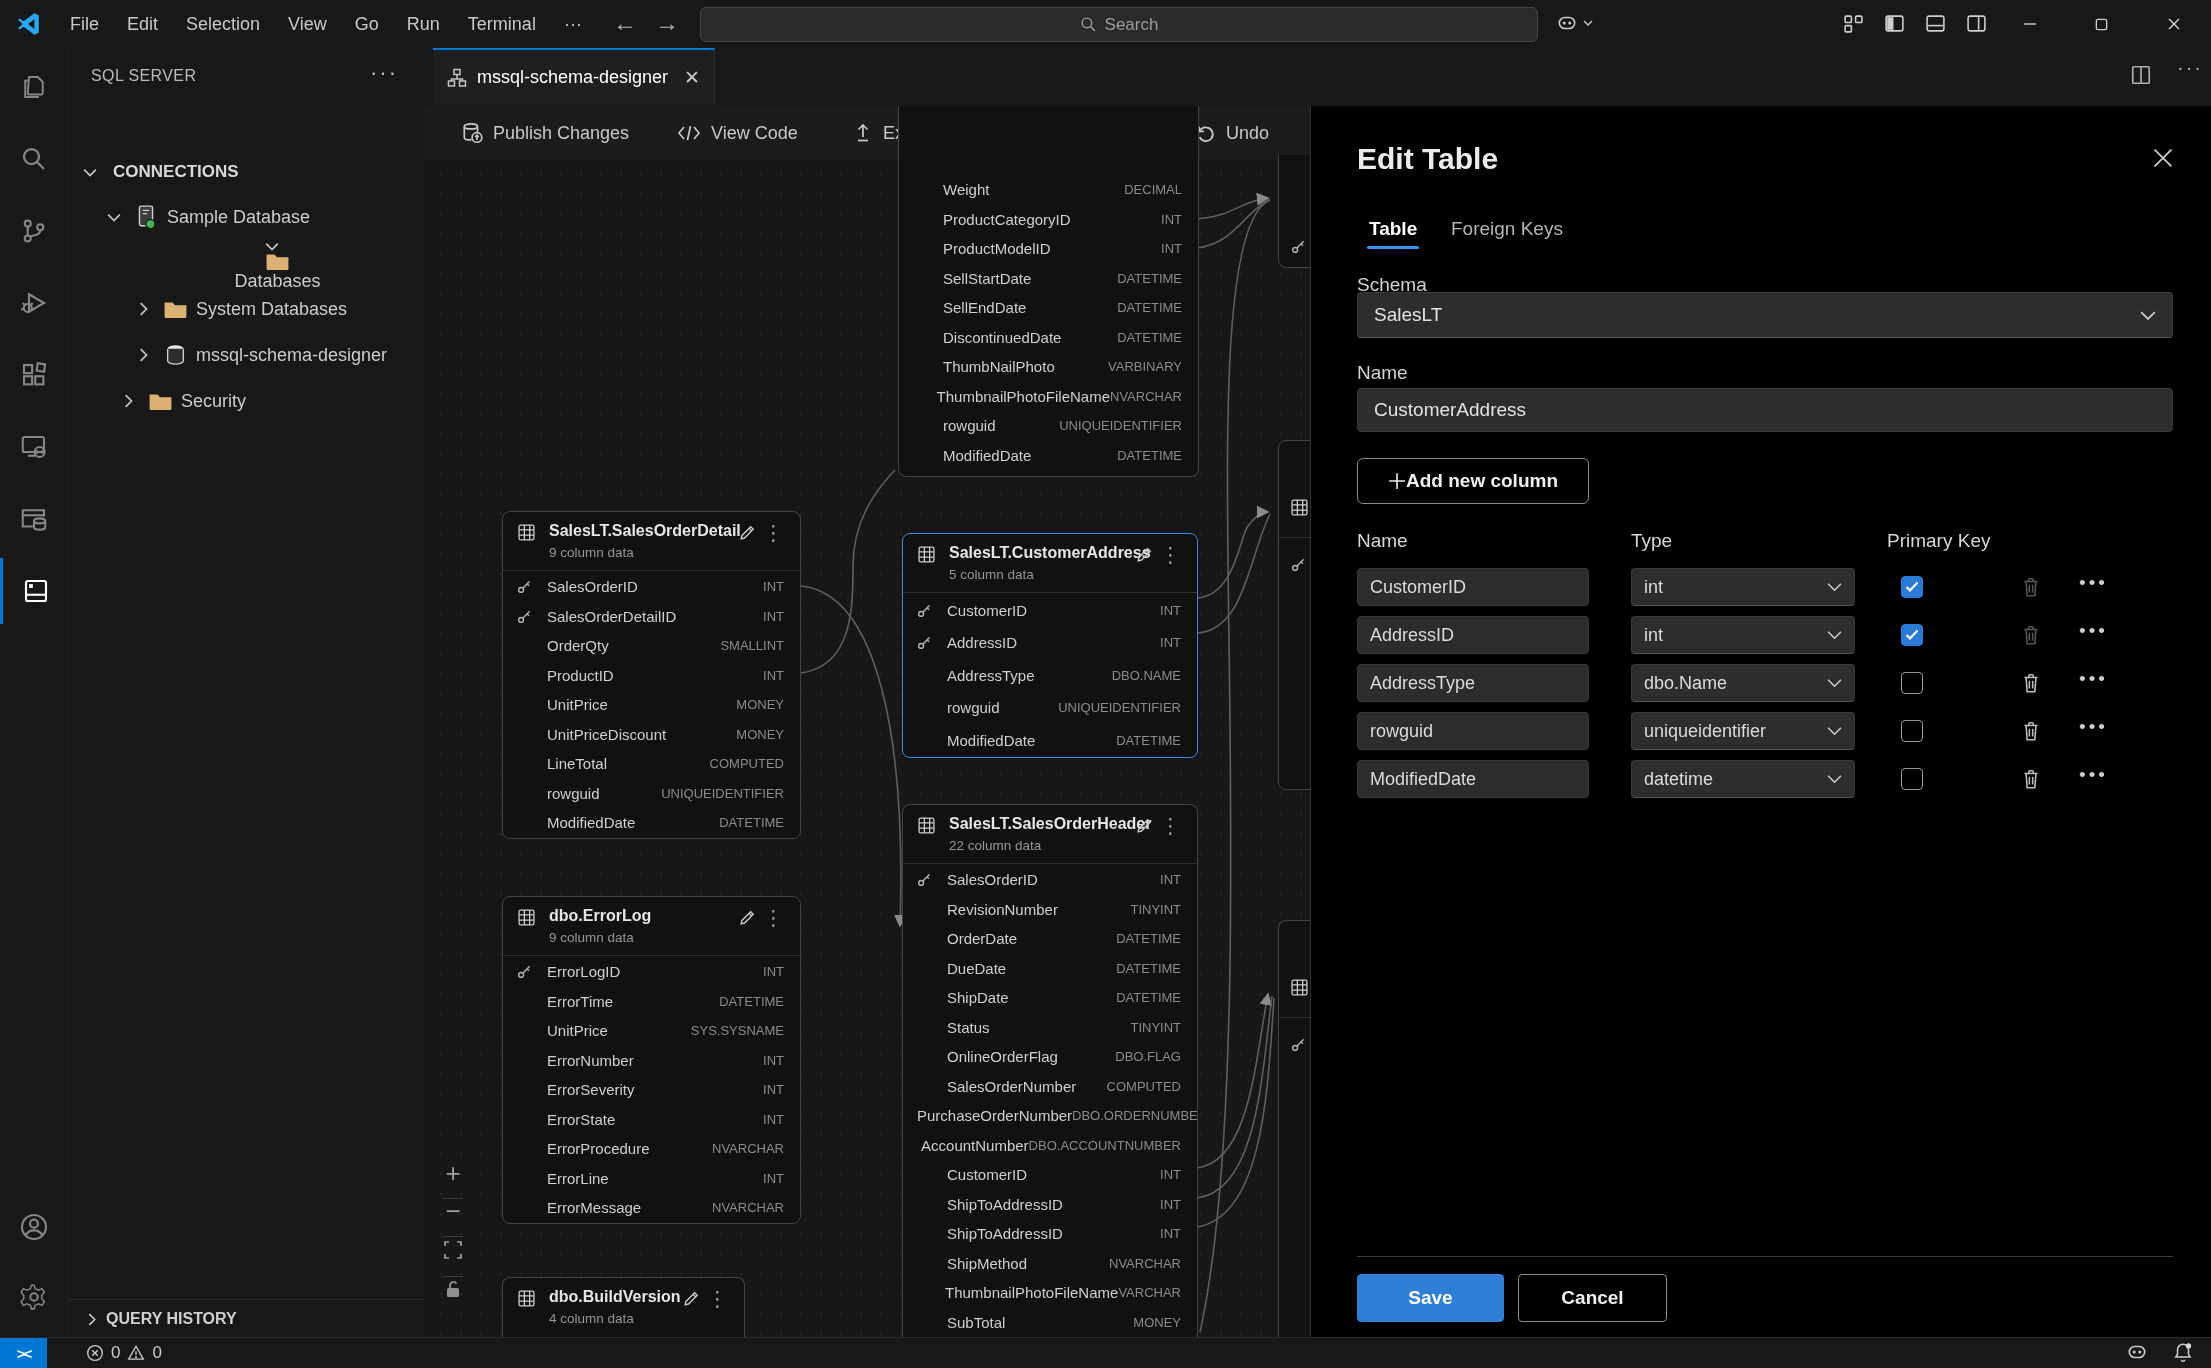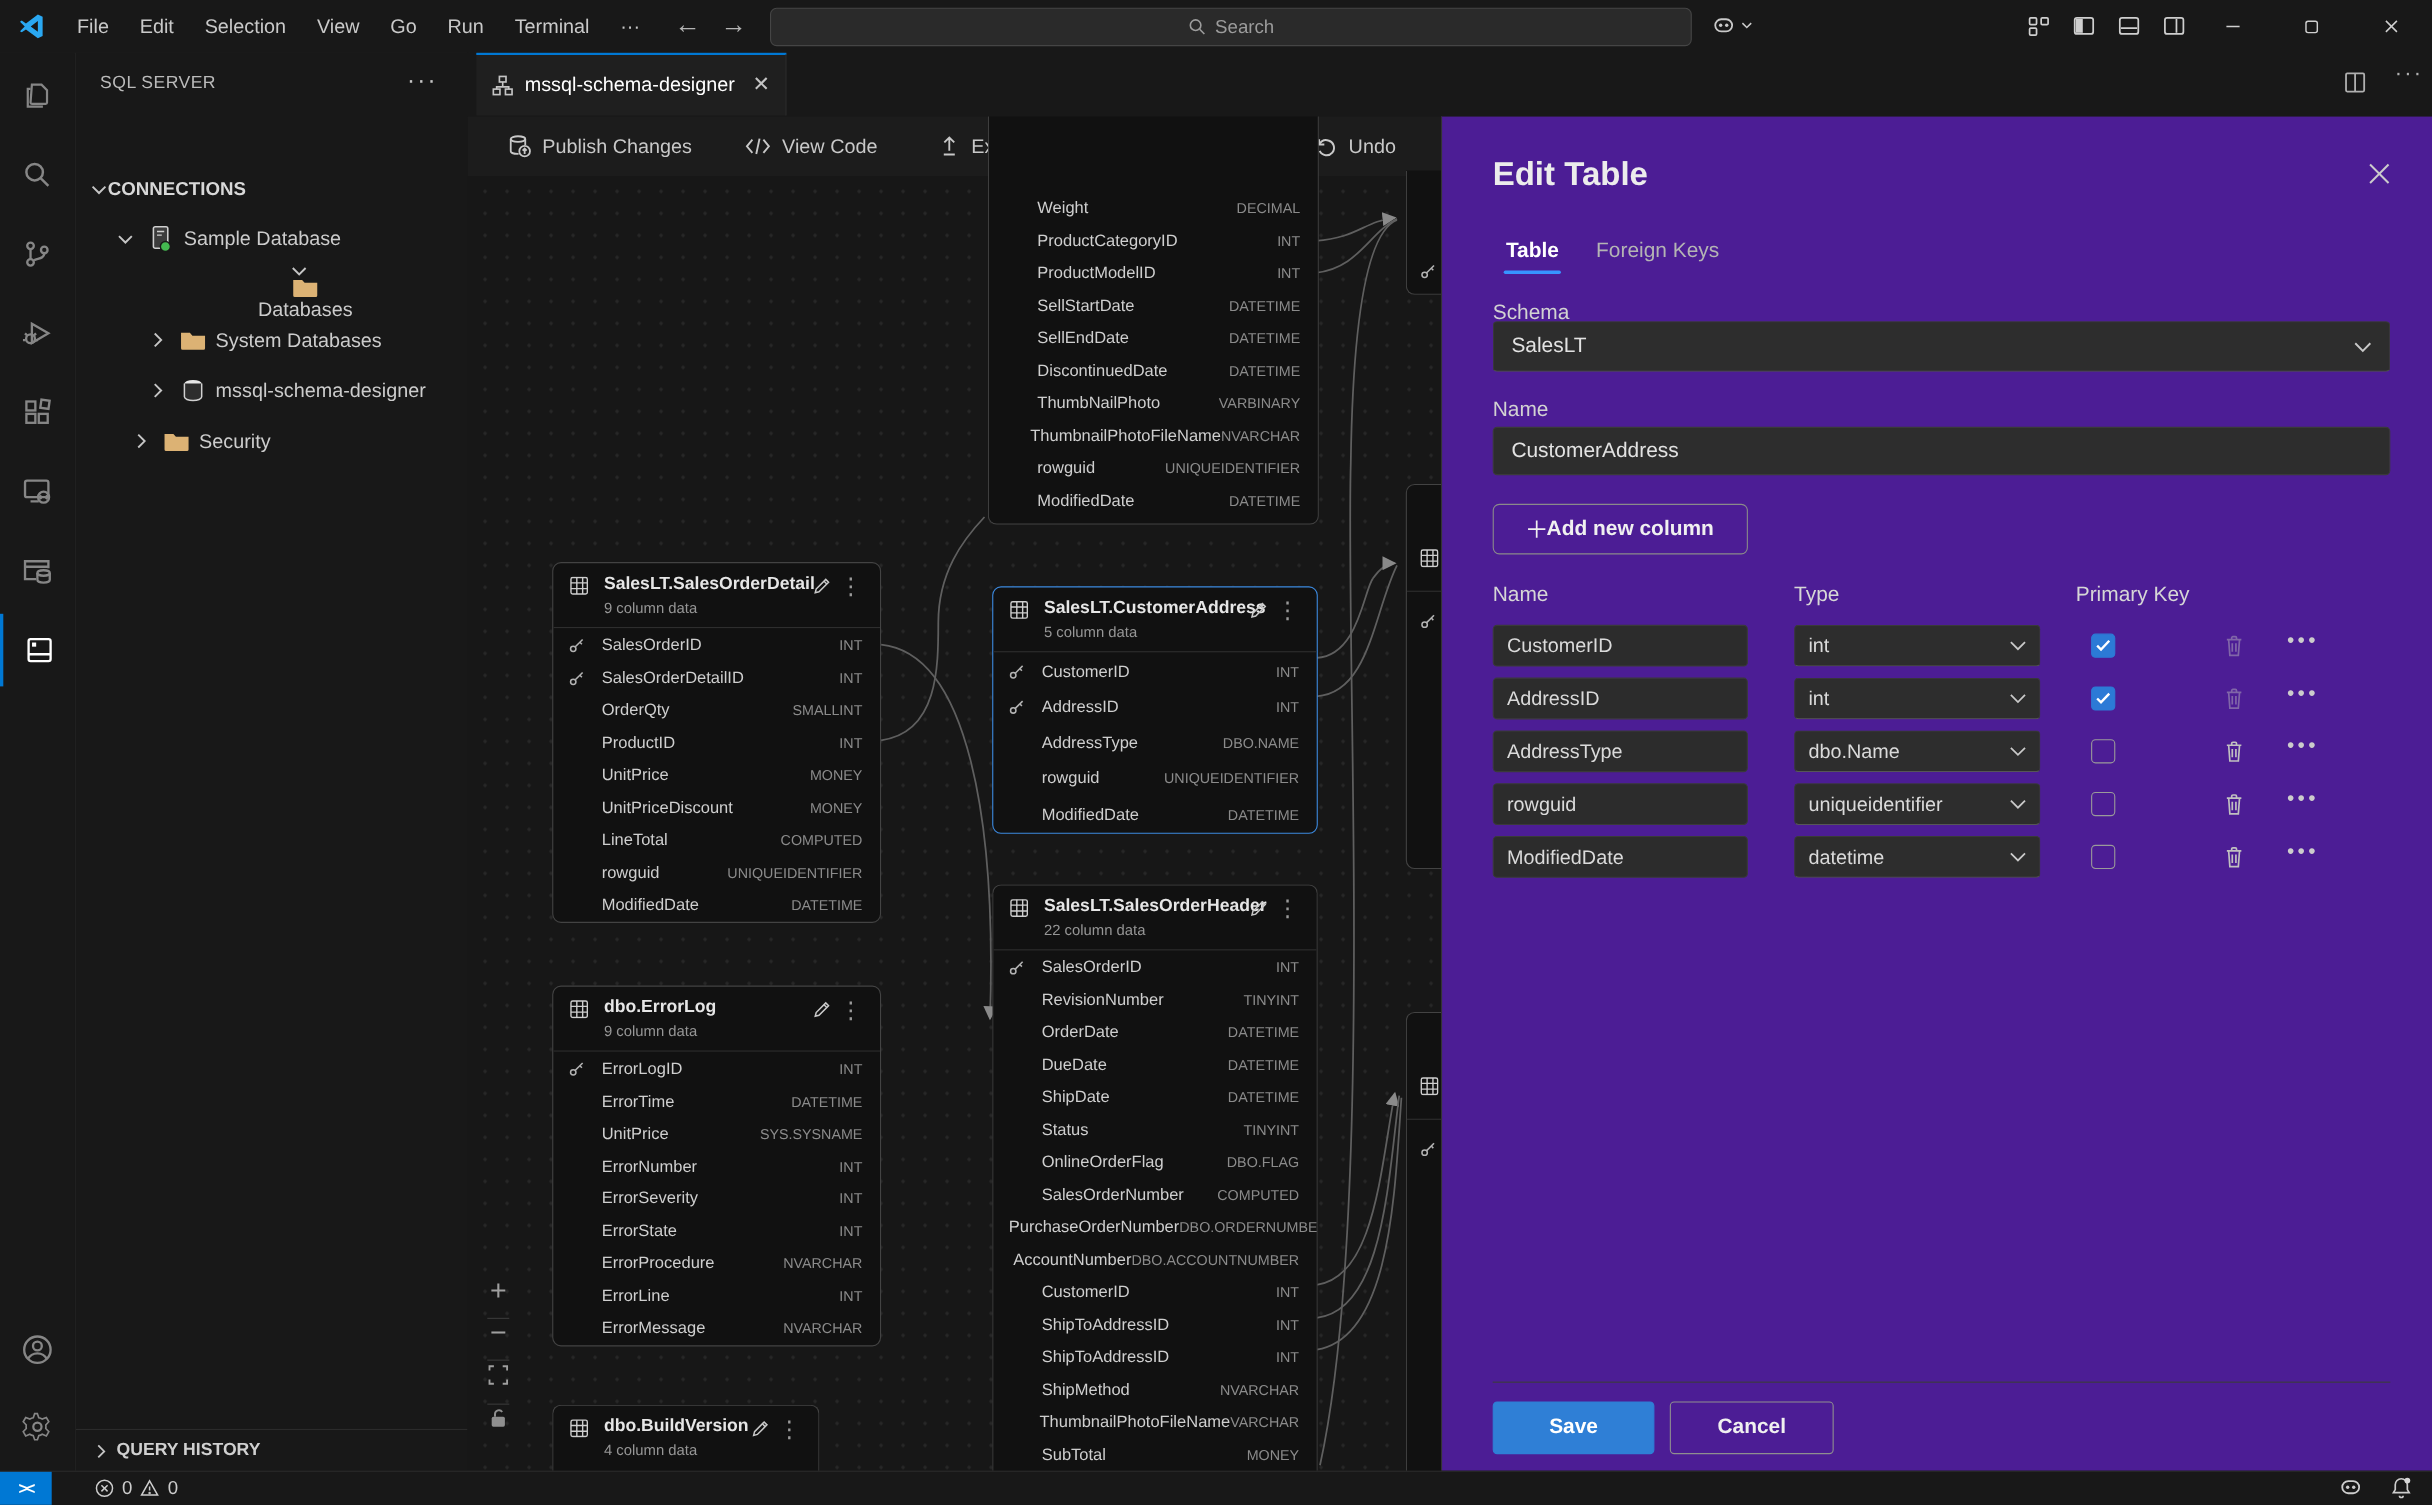--- a/index.html
+++ b/index.html
@@ -24,21 +24,21 @@
   .ab-item.active{color:#ffffff;border-left:3px solid #0078d4}
   .ab-item.active svg{margin-left:-3px}
 
   
   #sidebar{position:absolute;left:68px;top:48px;width:357px;height:1290px;background:#181818;border-right:1px solid #2b2b2b;border-left:1px solid #222}
   #sb-header{position:absolute;left:0;top:0;width:100%;height:56px}
   #sb-title{position:absolute;left:22px;top:19px;font-size:16px;color:#bbbbbb;letter-spacing:.4px}
   #sb-more{position:absolute;right:28px;top:12px;font-size:22px;color:#c5c5c5;letter-spacing:2px}
   #connections-row{position:absolute;left:0;top:102px;width:100%;height:44px;display:flex;align-items:center}
   #connections-row .chev{margin-left:14px}
-  #connections-label{font-weight:bold;font-size:17px;color:#d8d8d8;margin-left:1px}
+  #connections-label{font-weight:bold;font-size:17px;color:#d8d8d8;margin-left:16px}
   #tree{position:absolute;left:0;top:146px;width:100%}
   .titem{height:46px;display:flex;align-items:center}
   .titem .chev{width:18px}
   .ticon{width:26px;height:24px;margin-left:8px;display:flex;align-items:center;justify-content:center}
   .tlabel{margin-left:8px;font-size:18px;color:#cccccc;white-space:nowrap}
   #sb-bottom{position:absolute;left:0;bottom:0;width:100%;height:38px;border-top:1px solid #2b2b2b;display:flex;align-items:center}
   #sb-bottom .chev{margin-left:16px}
   #qh-label{font-weight:bold;font-size:16px;color:#d0d0d0;margin-left:8px}
 
   
@@ -77,21 +77,21 @@
 
   .sliver{position:absolute;left:853px;width:40px;background:#111;border:1px solid #434343;border-radius:8px;box-sizing:border-box;overflow:hidden}
   .sliver .grid-ic{position:absolute;left:12px;color:#cfcfcf}
   .sliver .divline{position:absolute;left:0;width:100%;height:1px;background:#2e2e2e}
   .sliver .kslot{position:absolute;left:12px}
 
   .zoomctl{position:absolute;left:14px;width:28px;display:flex;justify-content:center;color:#9f9f9f}
   .zline{position:absolute;left:18px;width:20px;height:1px;background:#3a3a3a}
 
   
-  #panel{position:absolute;left:885px;top:58px;width:901px;height:1232px;background:#4c1d95;border-left:1px solid #333;box-sizing:border-box}
+  #panel{position:absolute;left:885px;top:58px;width:901px;height:1232px;background:#000000;border-left:1px solid #333;box-sizing:border-box}
   #panel-title{position:absolute;left:46px;top:36px;font-size:30px;font-weight:600;color:#ececec}
   #panel-close{position:absolute;left:840px;top:40px;color:#cccccc}
   .ptab{position:absolute;top:112px;font-size:19px}
   #ptab-table{left:58px;color:#ffffff;font-weight:600}
   #ptab-fk{left:140px;color:#b4b4b4}
   #ptab-underline{position:absolute;left:56px;top:140px;width:52px;height:3px;background:#3794ff;border-radius:2px}
   .plabel{position:absolute;left:46px;font-size:19px;color:#d2d2d2}
   .pfield{position:absolute;left:46px;width:816px;background:#2d2d2d;border:1px solid #3a3a3a;border-bottom-color:#565656;
     border-radius:4px;box-sizing:border-box;color:#e2e2e2;font-size:19px;display:flex;align-items:center;padding:0 16px;
     font-family:"Liberation Sans","DejaVu Sans",sans-serif}

